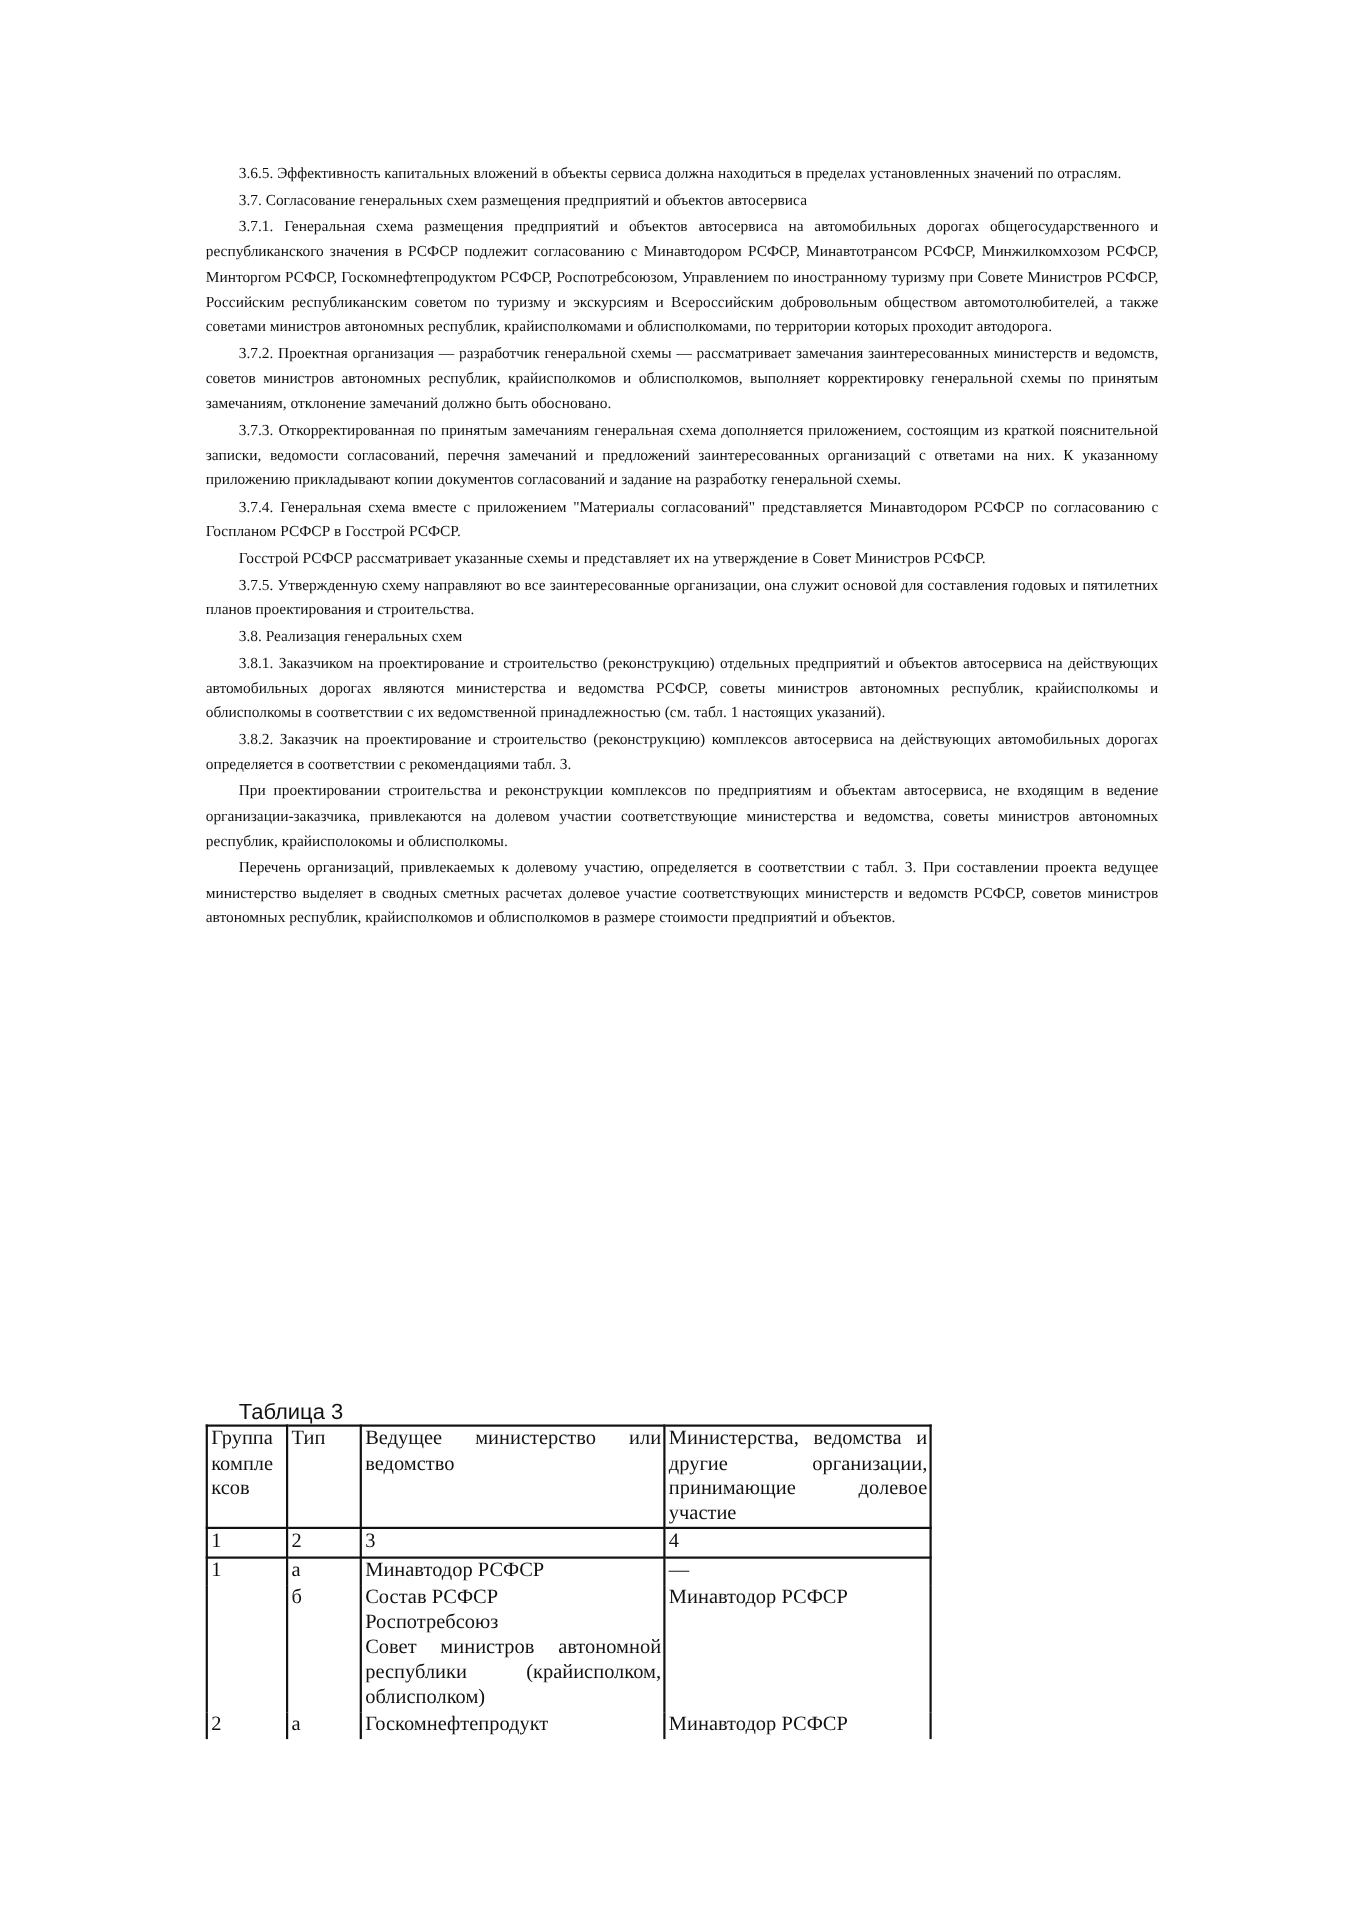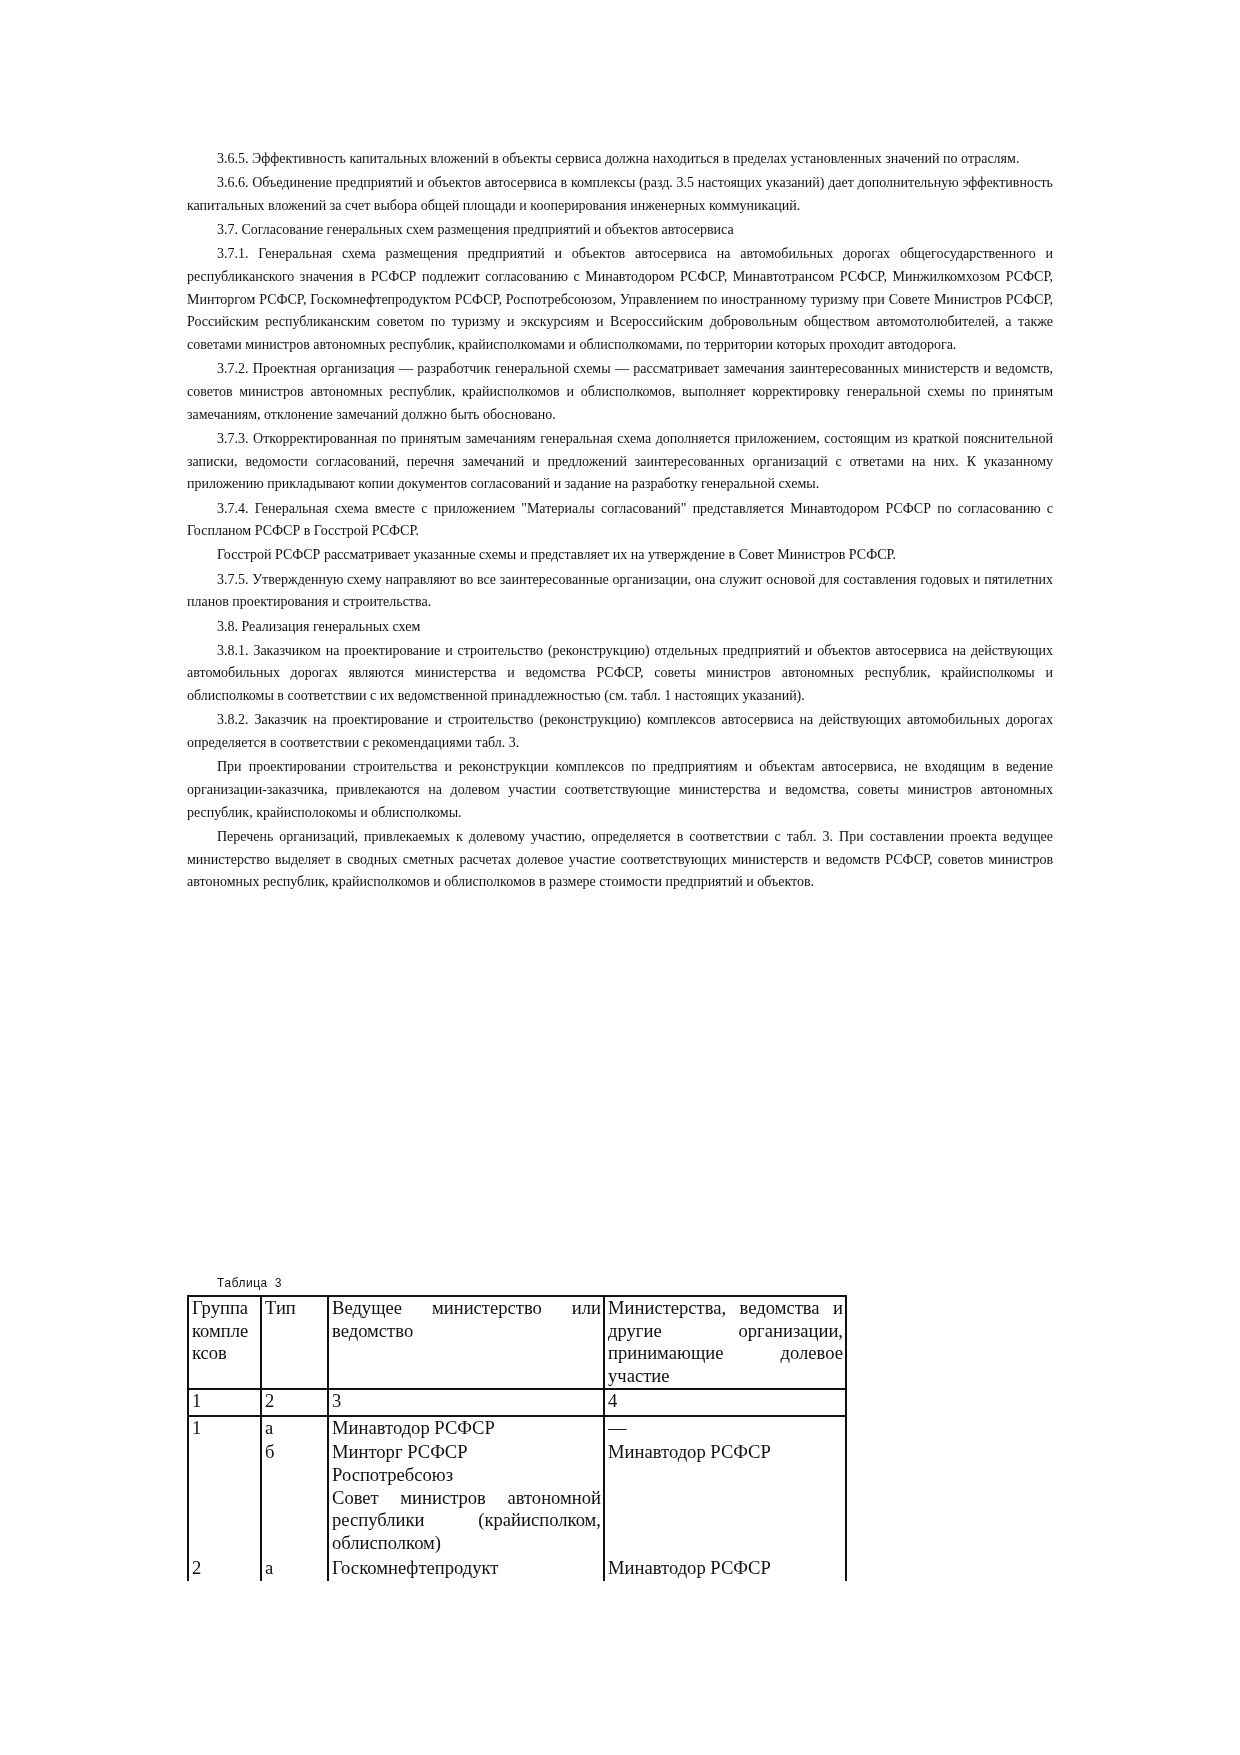--- a/index.html
+++ b/index.html
@@ -7,22 +7,22 @@
   .page {
     position: absolute; left: 187px; top: 148px; width: 866px;
     font-family: "Liberation Serif", "DejaVu Serif", serif;
     font-size: 14px; line-height: 22.7px; color: #111111;
   }
   .page p {
     margin: 0 0 1.5px 0; text-indent: 30px; text-align: justify;
   }
   .caption {
     position: absolute; left: 217px; top: 1273px;
-    font-family: Liberation Mono, monospace;
-    font-size: 12px; line-height: 22.7px; color: #111111;
+    font-family: Liberation Sans, sans-serif;
+    font-size: 20px; line-height: 22.7px; color: #111111;
   }
   table.t3 {
     position: absolute; left: 187px; top: 1295px;
     border-collapse: collapse; width: 658px; table-layout: fixed;
     font-family: "Liberation Serif", "DejaVu Serif", serif;
     font-size: 18.6px; line-height: 22.7px; color: #111111;
   }
   table.t3 td, table.t3 th {
     border-left: 2px solid #111; border-right: 2px solid #111;
     padding: 0 2px 0 3px; vertical-align: top; font-weight: normal;
@@ -33,21 +33,20 @@
   table.t3 tr.numrow td { border-bottom: 2px solid #111; }
   table.t3 tbody td { padding-bottom: 2px; }
   .cell-line { display: block; }
   col.c1 { width: 73px; } col.c2 { width: 67px; } col.c3 { width: 276px; } col.c4 { width: 242px; }
 </style>
 </head>
 <body>
 
 <div class="page">
   <p>3.6.5. Эффективность капитальных вложений в объекты сервиса должна находиться в пределах установленных значений по отраслям.</p>
-  <p>3.6.6. Объединение предприятий и объектов автосервиса в комплексы (разд. 3.5 настоящих указаний) дает дополнительную эффективность капитальных вложений за счет выбора общей площади и кооперирования инженерных коммуникаций.</p>
   <p>3.7. Согласование генеральных схем размещения предприятий и объектов автосервиса</p>
   <p>3.7.1. Генеральная схема размещения предприятий и объектов автосервиса на автомобильных дорогах общегосударственного и республиканского значения в РСФСР подлежит согласованию с Минавтодором РСФСР, Минавтотрансом РСФСР, Минжилкомхозом РСФСР, Минторгом РСФСР, Госкомнефтепродуктом РСФСР, Роспотребсоюзом, Управлением по иностранному туризму при Совете Министров РСФСР, Российским республиканским советом по туризму и экскурсиям и Всероссийским добровольным обществом автомотолюбителей, а также советами министров автономных республик, крайисполкомами и облисполкомами, по территории которых проходит автодорога.</p>
   <p>3.7.2. Проектная организация — разработчик генеральной схемы — рассматривает замечания заинтересованных министерств и ведомств, советов министров автономных республик, крайисполкомов и облисполкомов, выполняет корректировку генеральной схемы по принятым замечаниям, отклонение замечаний должно быть обосновано.</p>
   <p>3.7.3. Откорректированная по принятым замечаниям генеральная схема дополняется приложением, состоящим из краткой пояснительной записки, ведомости согласований, перечня замечаний и предложений заинтересованных организаций с ответами на них. К указанному приложению прикладывают копии документов согласований и задание на разработку генеральной схемы.</p>
   <p>3.7.4. Генеральная схема вместе с приложением "Материалы согласований" представляется Минавтодором РСФСР по согласованию с Госпланом РСФСР в Госстрой РСФСР.</p>
   <p>Госстрой РСФСР рассматривает указанные схемы и представляет их на утверждение в Совет Министров РСФСР.</p>
   <p>3.7.5. Утвержденную схему направляют во все заинтересованные организации, она служит основой для составления годовых и пятилетних планов проектирования и строительства.</p>
   <p>3.8. Реализация генеральных схем</p>
   <p>3.8.1. Заказчиком на проектирование и строительство (реконструкцию) отдельных предприятий и объектов автосервиса на действующих автомобильных дорогах являются министерства и ведомства РСФСР, советы министров автономных республик, крайисполкомы и облисполкомы в соответствии с их ведомственной принадлежностью (см. табл. 1 настоящих указаний).</p>
   <p>3.8.2. Заказчик на проектирование и строительство (реконструкцию) комплексов автосервиса на действующих автомобильных дорогах определяется в соответствии с рекомендациями табл. 3.</p>
@@ -84,21 +83,21 @@
       <td>а</td>
       <td>
         <span class="cell-line">Минавтодор РСФСР</span>
       </td>
       <td>—</td>
     </tr>
     <tr>
       <td></td>
       <td>б</td>
       <td>
-        <span class="cell-line">Минторг РСФСР</span>
+        <span class="cell-line">Состав РСФСР</span>
         <span class="cell-line">Роспотребсоюз</span>
         <span class="cell-line">Совет министров автономной республики (крайисполком, облисполком)</span>
       </td>
       <td>Минавтодор РСФСР</td>
     </tr>
     <tr>
       <td>2</td>
       <td>а</td>
       <td>
         <span class="cell-line">Госкомнефтепродукт</span>

